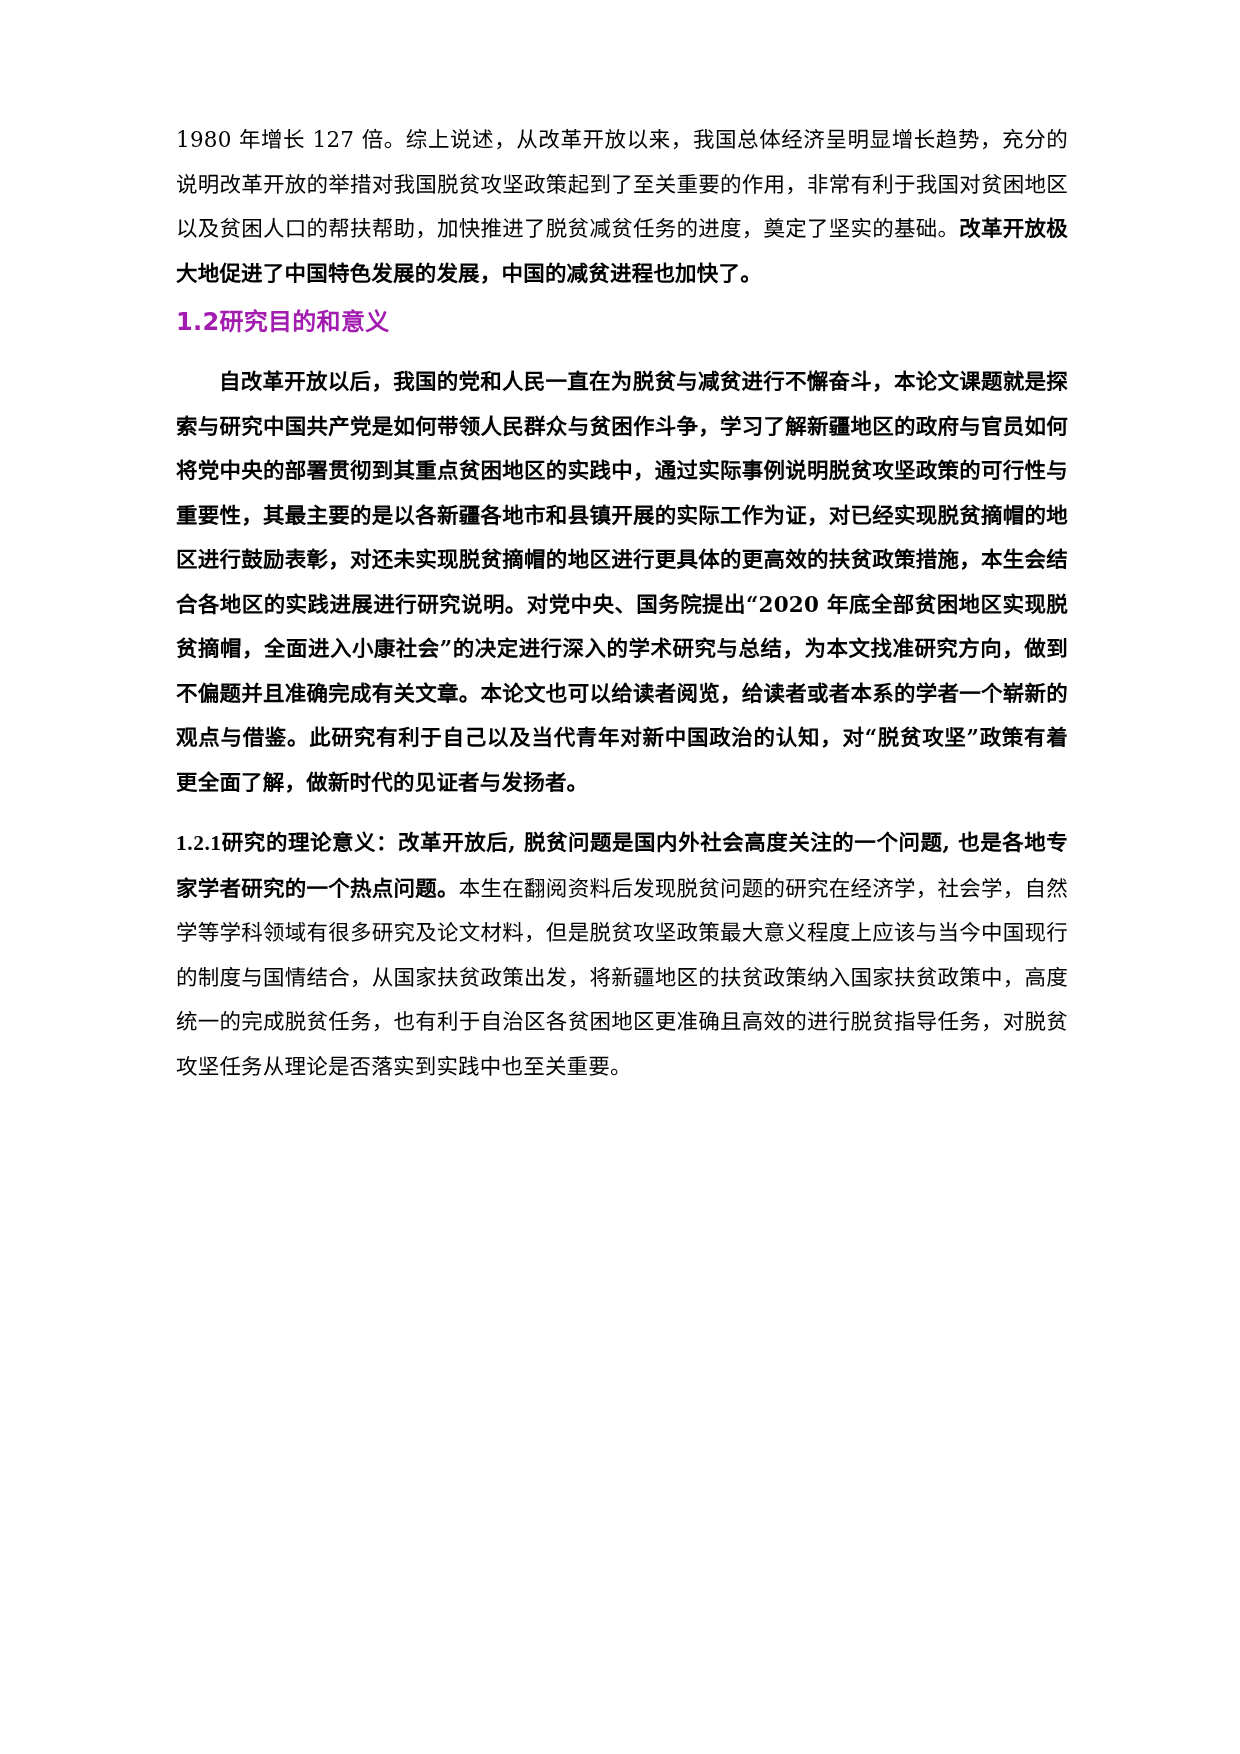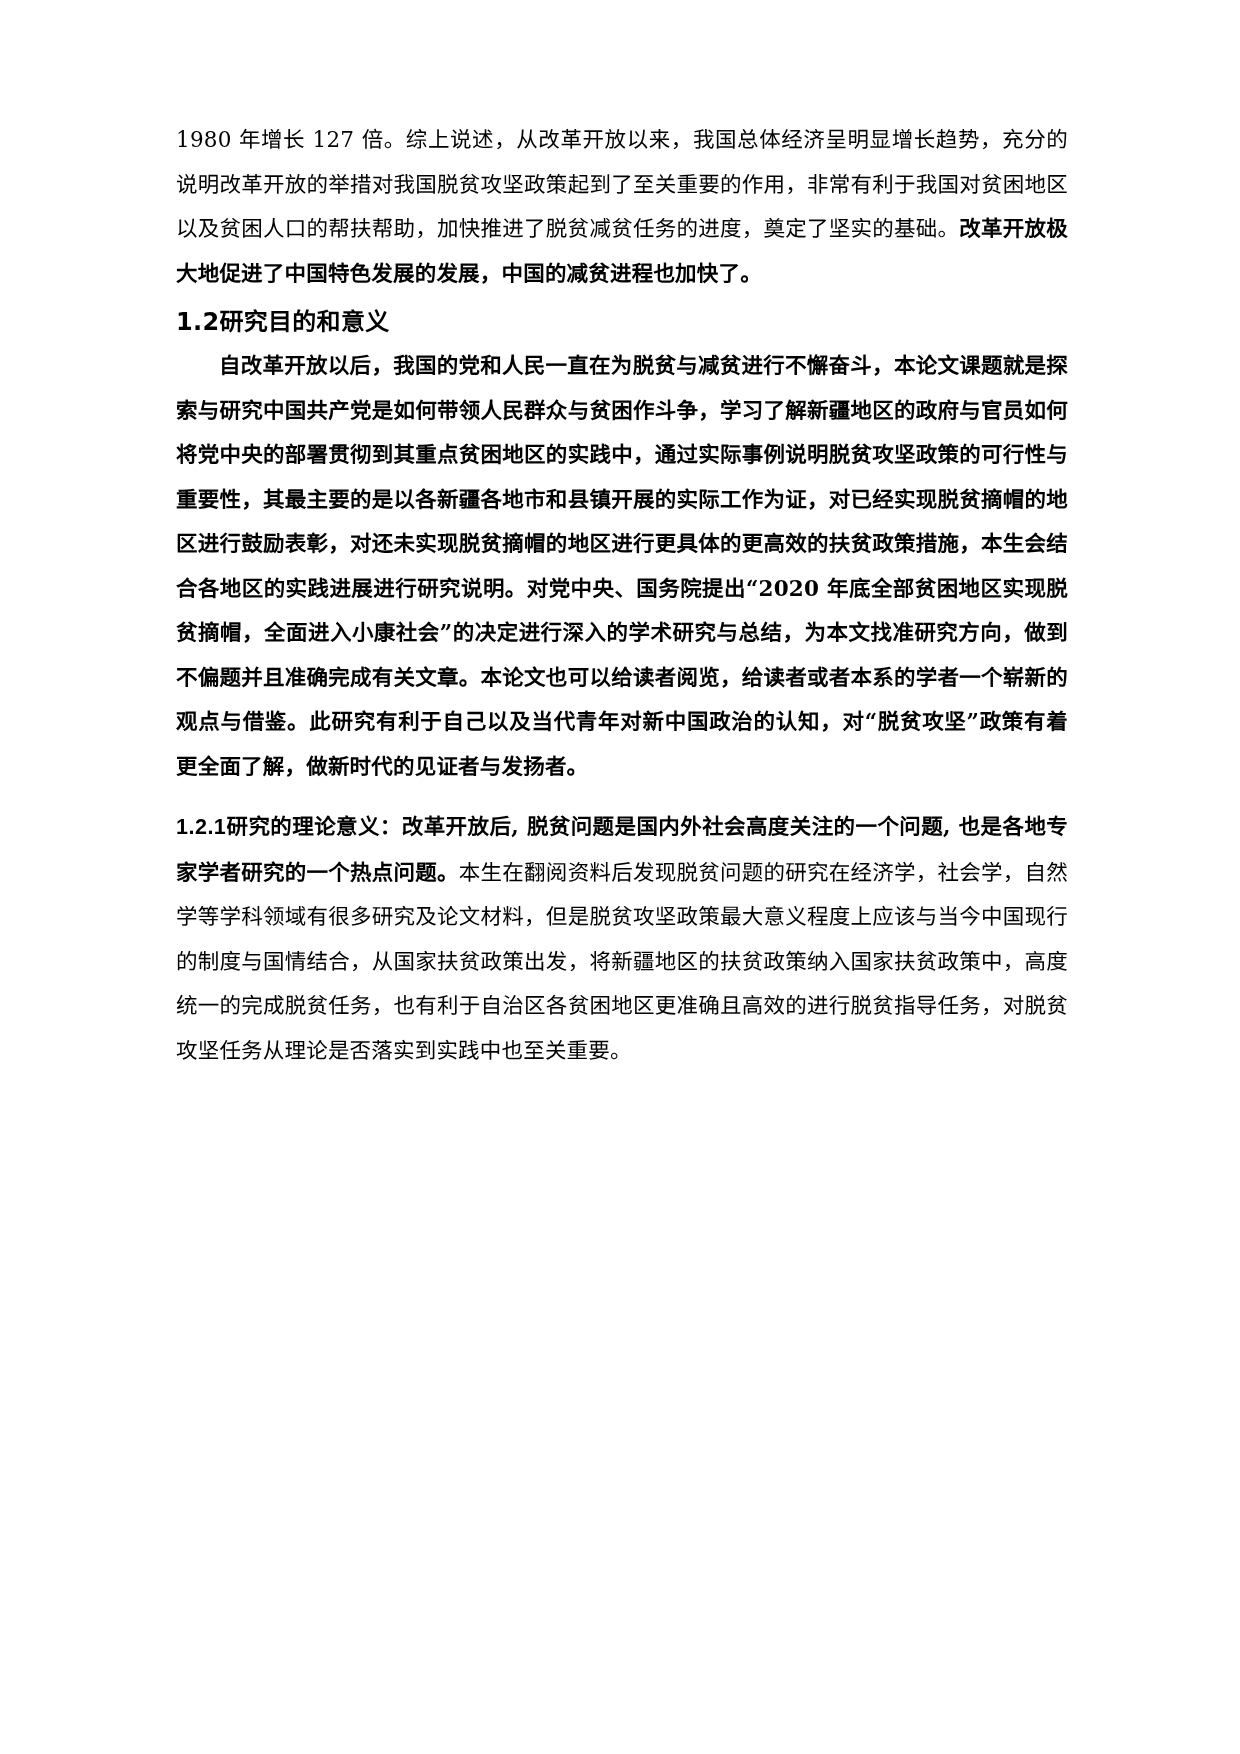--- a/index.html
+++ b/index.html
@@ -43,27 +43,27 @@
   }
   .regular {
     font-weight: normal;
   }
   
   .heading2 {
     font-family: "DejaVu Sans", "Liberation Sans", sans-serif;
     font-size: 24px;
     font-weight: bold;
     line-height: 44px;
-    color: #000000;
-    margin: 4px 0 0 0;
+    color: #a21caf;
+    margin: 4px 0 16px 0;
     letter-spacing: 0.3px;
   }
   
   .subnum {
-    font-family: Liberation Sans, sans-serif;
+    font-family: Liberation Serif, serif;
     font-weight: bold;
     letter-spacing: 0.5px;
   }
   .lead-bold {
     font-family: Liberation Mono, monospace;
     font-weight: bold;
   }
   .blockgap {
     height: 16px;
   }

